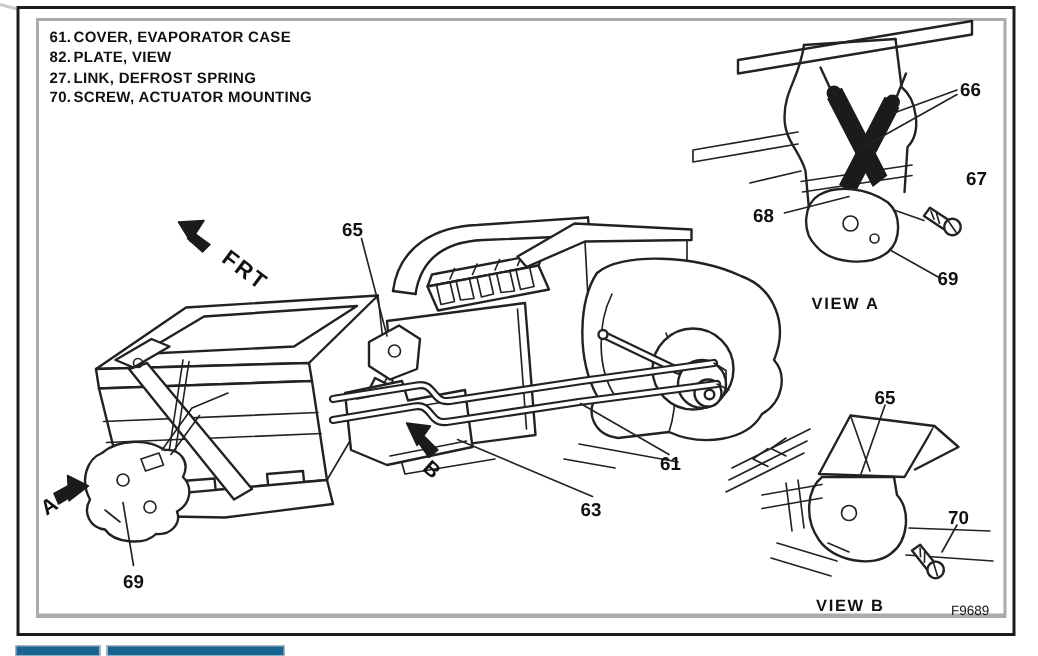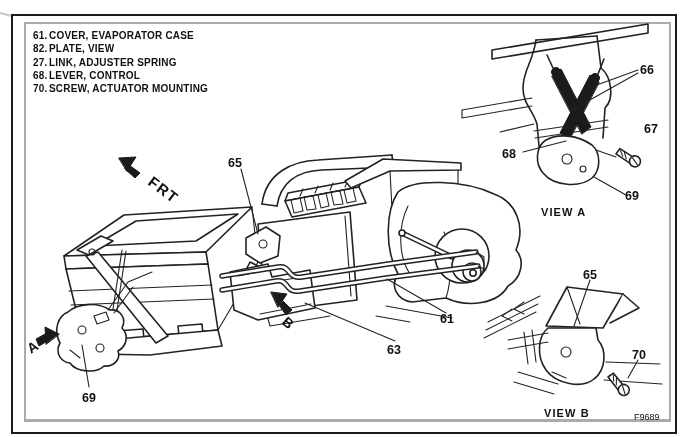--- a/index.html
+++ b/index.html
@@ -1,20 +1,20 @@
 <!DOCTYPE html>
 <html><head>
 <meta charset="utf-8">
 <style>
   html,body{margin:0;padding:0;}
   body{
     width:692px;height:437px;overflow:hidden;position:relative;
     background:#ffffff;font-family:"Liberation Sans",sans-serif;
   }
-  .page{position:absolute;inset:0;margin-top:10px;}
+  .page{position:absolute;inset:0;}
   .corner-artifact{position:absolute;left:0;top:0;width:30px;height:14px;}
   .outer-frame{
     position:absolute;left:11px;top:4px;width:666px;height:420px;
     border:2px solid #1c1c1c;box-sizing:border-box;background:#fff;
   }
   .inner-box{
     position:absolute;left:24px;top:12px;width:647px;height:400px;
     border:2px solid #ababab;border-bottom-width:3px;border-right-width:2px;
     box-sizing:border-box;background:#fff;
   }
@@ -60,22 +60,21 @@
   <svg class="corner-artifact" viewBox="0 0 30 14">
     <line x1="0" y1="3" x2="27" y2="10" stroke="#c9c9c9" stroke-width="2"></line>
   </svg>
 
   <div class="outer-frame"></div>
   <div class="inner-box"></div>
 
   <div class="legend">
     <div class="lrow"><span class="num">61.</span><span>COVER, EVAPORATOR CASE</span></div>
     <div class="lrow"><span class="num">82.</span><span>PLATE, VIEW</span></div>
-    <div class="lrow"><span class="num">27.</span><span>LINK, ADJUSTER SPRING</span></div>
-    <div class="lrow"><span class="num">68.</span><span>LEVER, CONTROL</span></div>
+    <div class="lrow"><span class="num">27.</span><span>LINK, DEFROST SPRING</span></div>
     <div class="lrow"><span class="num">70.</span><span>SCREW, ACTUATOR MOUNTING</span></div>
   </div>
 
   <svg class="diagram" viewBox="24 12 647 400">
     <defs>
       <g id="screw">
         <path class="w" d="M-2,3 L-18,-4 L-15,-10 L-1,-4 Z"></path>
         <path class="thin" d="M-7,-1 L-10,-7 M-11,-3 L-14,-8"></path>
         <circle class="w" cx="2" cy="0" r="5.5"></circle>
         <path class="thin" d="M-1,-3 L5,3"></path>

